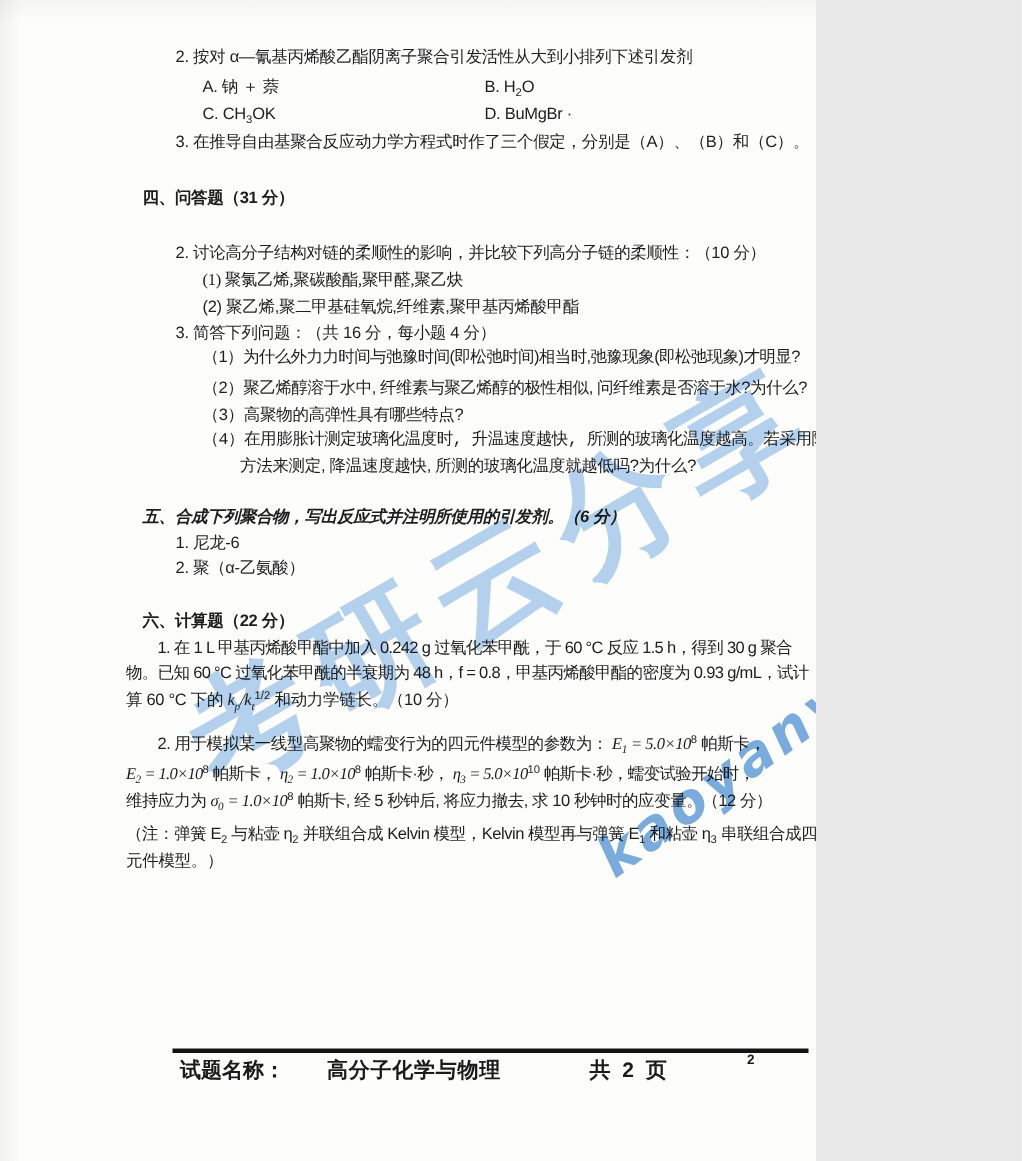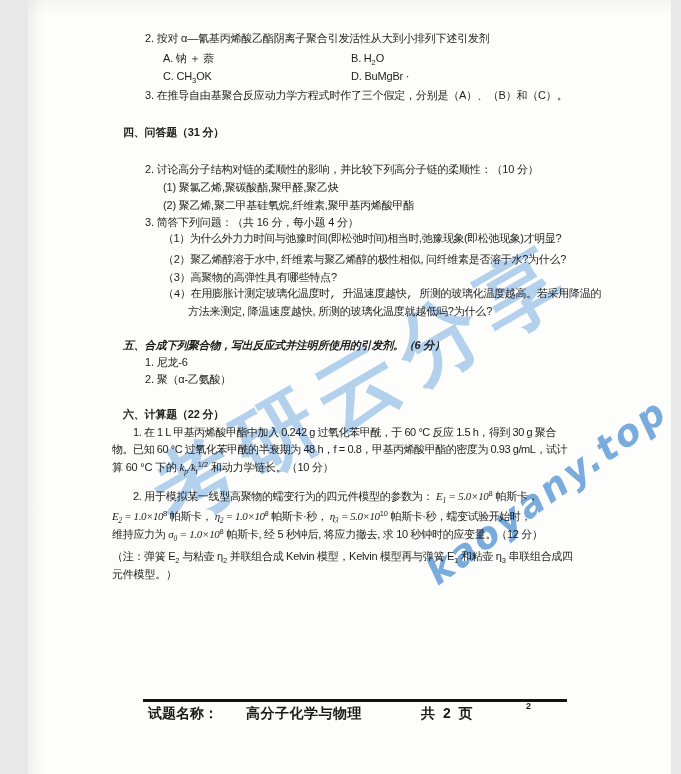--- a/index.html
+++ b/index.html
@@ -1,22 +1,21 @@
 <!DOCTYPE html>
 <html><head>
 <meta charset="utf-8">
 <style>
   html,body{margin:0;padding:0;background:#e8e8e8;}
   .page{
     position:relative;
-    width:643px;height:774px;
+    width:544px;height:774px;
     background:#fdfdfc;
     overflow:hidden;
     font-family:"Liberation Sans",sans-serif;
-    margin-left:28px;
   }
   .scan-edge{
     position:absolute;inset:0;pointer-events:none;z-index:1;
     background:
       linear-gradient(90deg, rgba(130,130,130,0.10), rgba(255,255,255,0) 2.5%),
       linear-gradient(180deg, rgba(150,150,150,0.08), rgba(255,255,255,0) 2%);
   }
   #content{position:absolute;inset:0;z-index:2;}
   .line{
     position:absolute;
@@ -76,21 +75,21 @@
 
   <div id="content">
       <div class="line" style="left: 117px; top: 31px;"><span>2. 按对 α—氰基丙烯酸乙酯阴离子聚合引发活性从大到小排列下述引发剂</span></div>
       <div class="line" style="left: 135px; top: 51px;"><span>A. 钠 ＋ 萘</span></div>
       <div class="line" style="left: 323px; top: 51px;"><span>B. H</span><sub>2</sub><span>O</span></div>
       <div class="line" style="left: 135px; top: 69px;"><span>C. CH</span><sub>3</sub><span>OK</span></div>
       <div class="line" style="left: 323px; top: 69px;"><span>D. BuMgBr ·</span></div>
       <div class="line" style="left: 117px; top: 88px;"><span>3. 在推导自由基聚合反应动力学方程式时作了三个假定，分别是（A）、（B）和（C）。</span></div>
       <div class="line b" style="left: 95px; top: 125px;"><span>四、问答题（31 分）</span></div>
       <div class="line" style="left: 117px; top: 162px;"><span>2. 讨论高分子结构对链的柔顺性的影响，并比较下列高分子链的柔顺性：（10 分）</span></div>
-      <div class="line" style="left: 135px; top: 180px;"><span>(1) 聚氯乙烯,聚碳酸酯,聚甲醛,聚乙炔</span></div>
+      <div class="line" style="left: 135px; top: 180px; font-family: Liberation Serif, serif;"><span>(1) 聚氯乙烯,聚碳酸酯,聚甲醛,聚乙炔</span></div>
       <div class="line" style="left: 135px; top: 198px;"><span>(2) 聚乙烯,聚二甲基硅氧烷,纤维素,聚甲基丙烯酸甲酯</span></div>
       <div class="line" style="left: 117px; top: 215px;"><span>3. 简答下列问题：（共 16 分，每小题 4 分）</span></div>
       <div class="line" style="left: 135px; top: 231px; letter-spacing: -0.4px;"><span>（1）为什么外力力时间与弛豫时间(即松弛时间)相当时,弛豫现象(即松弛现象)才明显?</span></div>
       <div class="line" style="left: 135px; top: 252px; letter-spacing: -0.3px;"><span>（2）聚乙烯醇溶于水中, 纤维素与聚乙烯醇的极性相似, 问纤维素是否溶于水?为什么?</span></div>
       <div class="line" style="left: 135px; top: 270px;"><span>（3）高聚物的高弹性具有哪些特点?</span></div>
       <div class="line" style="left: 135px; top: 287px; letter-spacing: -0.3px; font-family: Liberation Mono, monospace;"><span>（4）在用膨胀计测定玻璃化温度时, 升温速度越快, 所测的玻璃化温度越高。若采用降温的</span></div>
       <div class="line" style="left: 160px; top: 304px;"><span>方法来测定, 降温速度越快, 所测的玻璃化温度就越低吗?为什么?</span></div>
       <div class="line b" style="left: 95px; top: 338px; font-style: italic;"><span>五、合成下列聚合物，写出反应式并注明所使用的引发剂。（6 分）</span></div>
       <div class="line" style="left: 117px; top: 355px;"><span>1. 尼龙-6</span></div>
       <div class="line" style="left: 117px; top: 372px;"><span>2. 聚（α-乙氨酸）</span></div>

